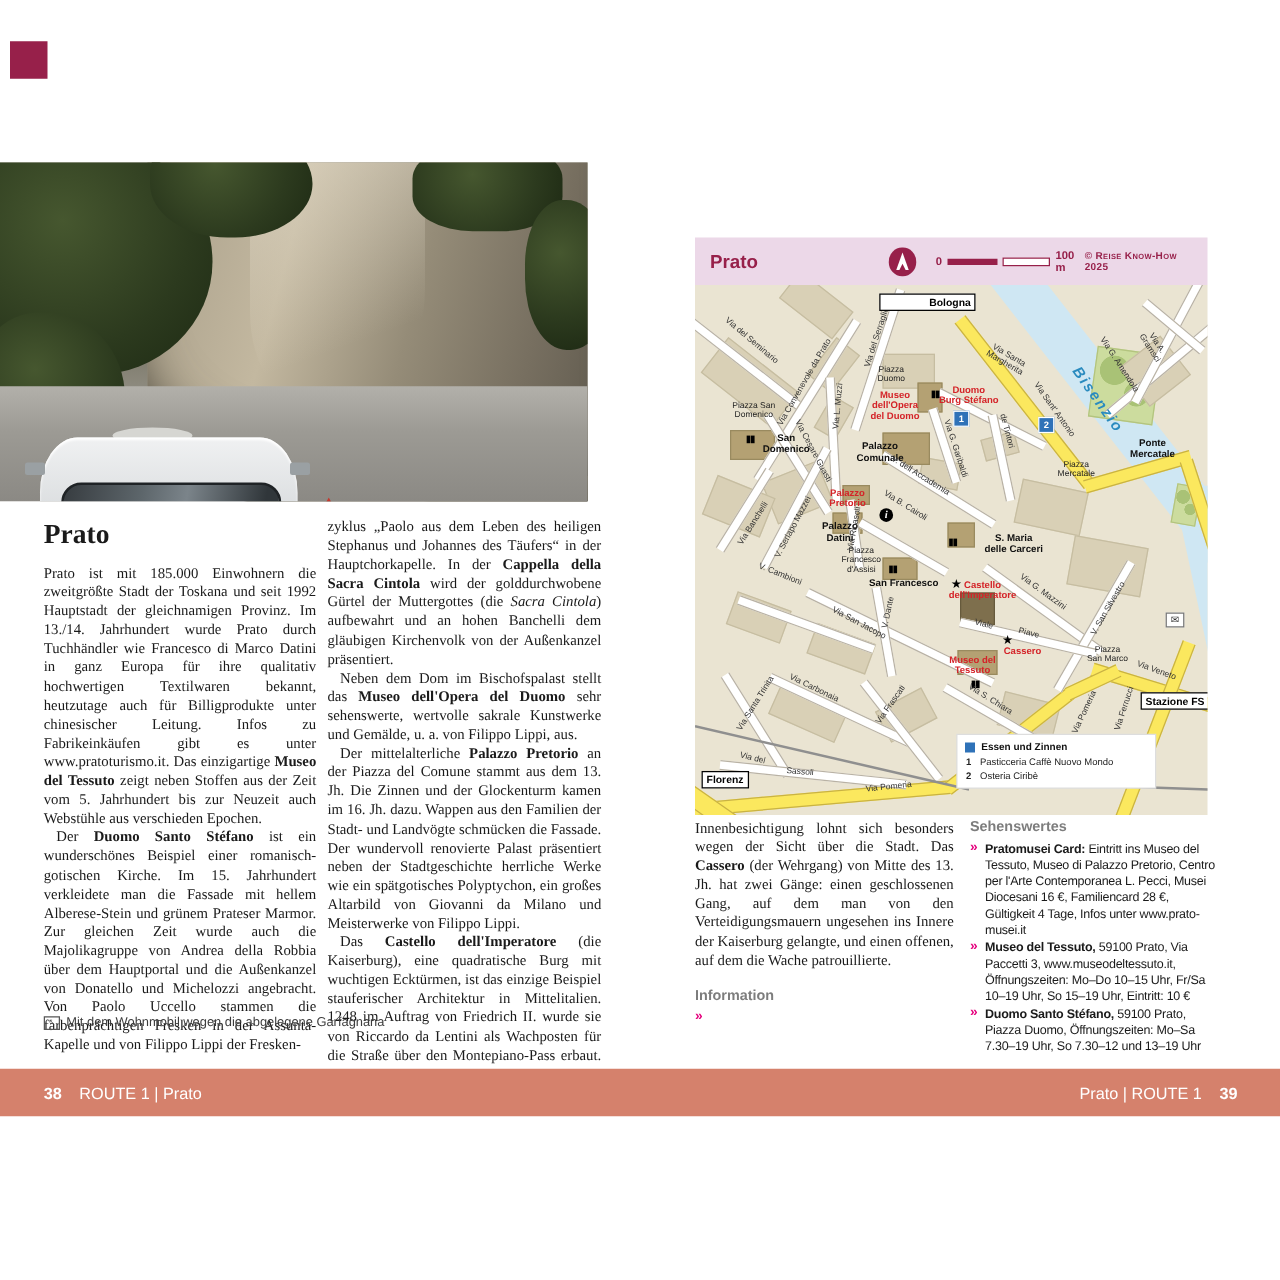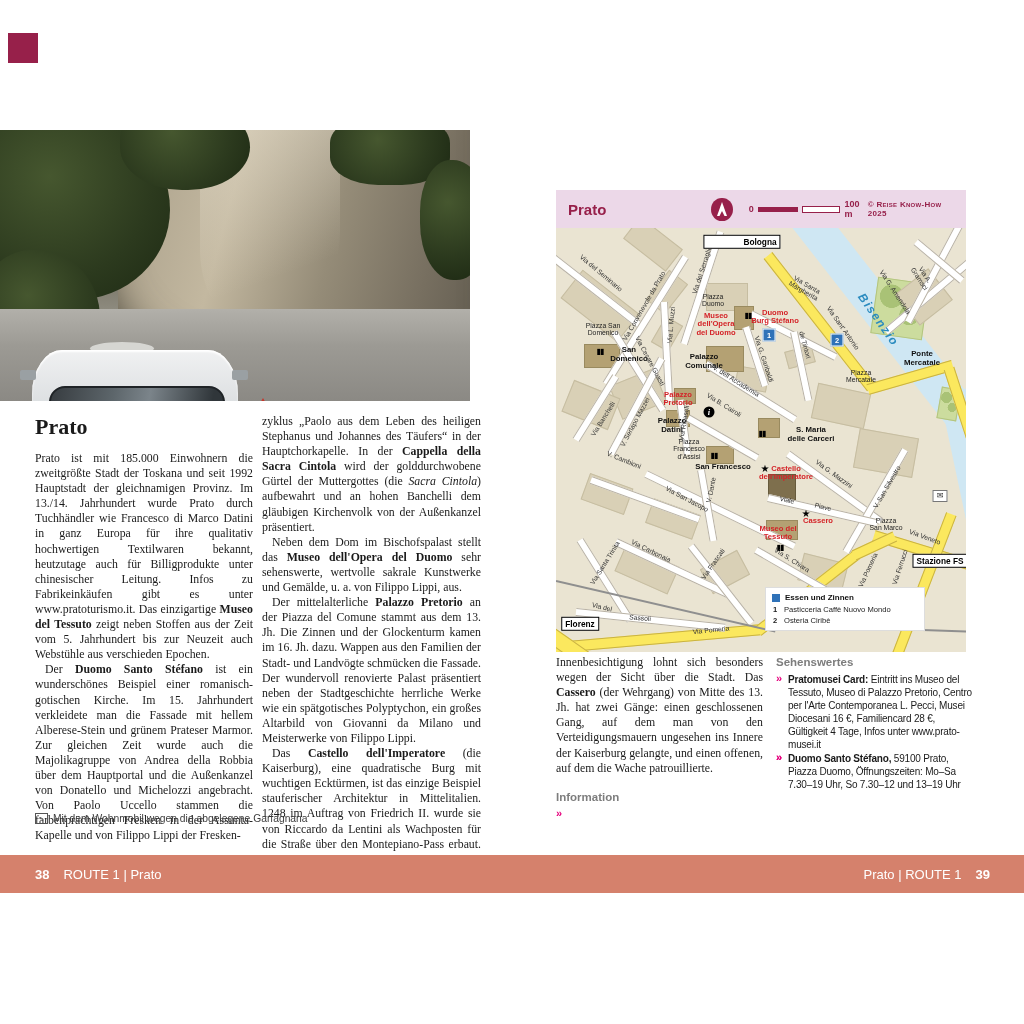--- a/index.html
+++ b/index.html
@@ -348,20 +348,21 @@
 
 <div class="abs rcol rcol2">
   <h3 class="sec-h">Sehenswertes</h3>
   <div class="info-block">
     <div class="entry">
       <span class="chev">»</span>
       <span><span class="b">Pratomusei Card:</span><span> Eintritt ins Museo del Tessuto, Museo di Palazzo Pretorio, Centro per l'Arte Contemporanea L. Pecci, Musei Diocesani 16 €, Familiencard 28 €, Gültigkeit 4 Tage, Infos unter www.prato-musei.it</span></span>
     </div>
     <div class="entry">
       <span class="chev">»</span>
+      <span><span class="b">Museo del Tessuto,</span><span> 59100 Prato, Via Paccetti 3, www.museodeltessuto.it, Öffnungszeiten: Mo–Do 10–15 Uhr, Fr/Sa 10–19 Uhr, So 15–19 Uhr, Eintritt: 10 €</span></span>
     </div>
     <div class="entry">
       <span class="chev">»</span>
       <span><span class="b">Duomo Santo Stéfano,</span><span> 59100 Prato, Piazza Duomo, Öffnungszeiten: Mo–Sa 7.30–19 Uhr, So 7.30–12 und 13–19 Uhr</span></span>
     </div>
   </div>
 </div>
 
 <div class="abs footer">
   <div class="f-left">

